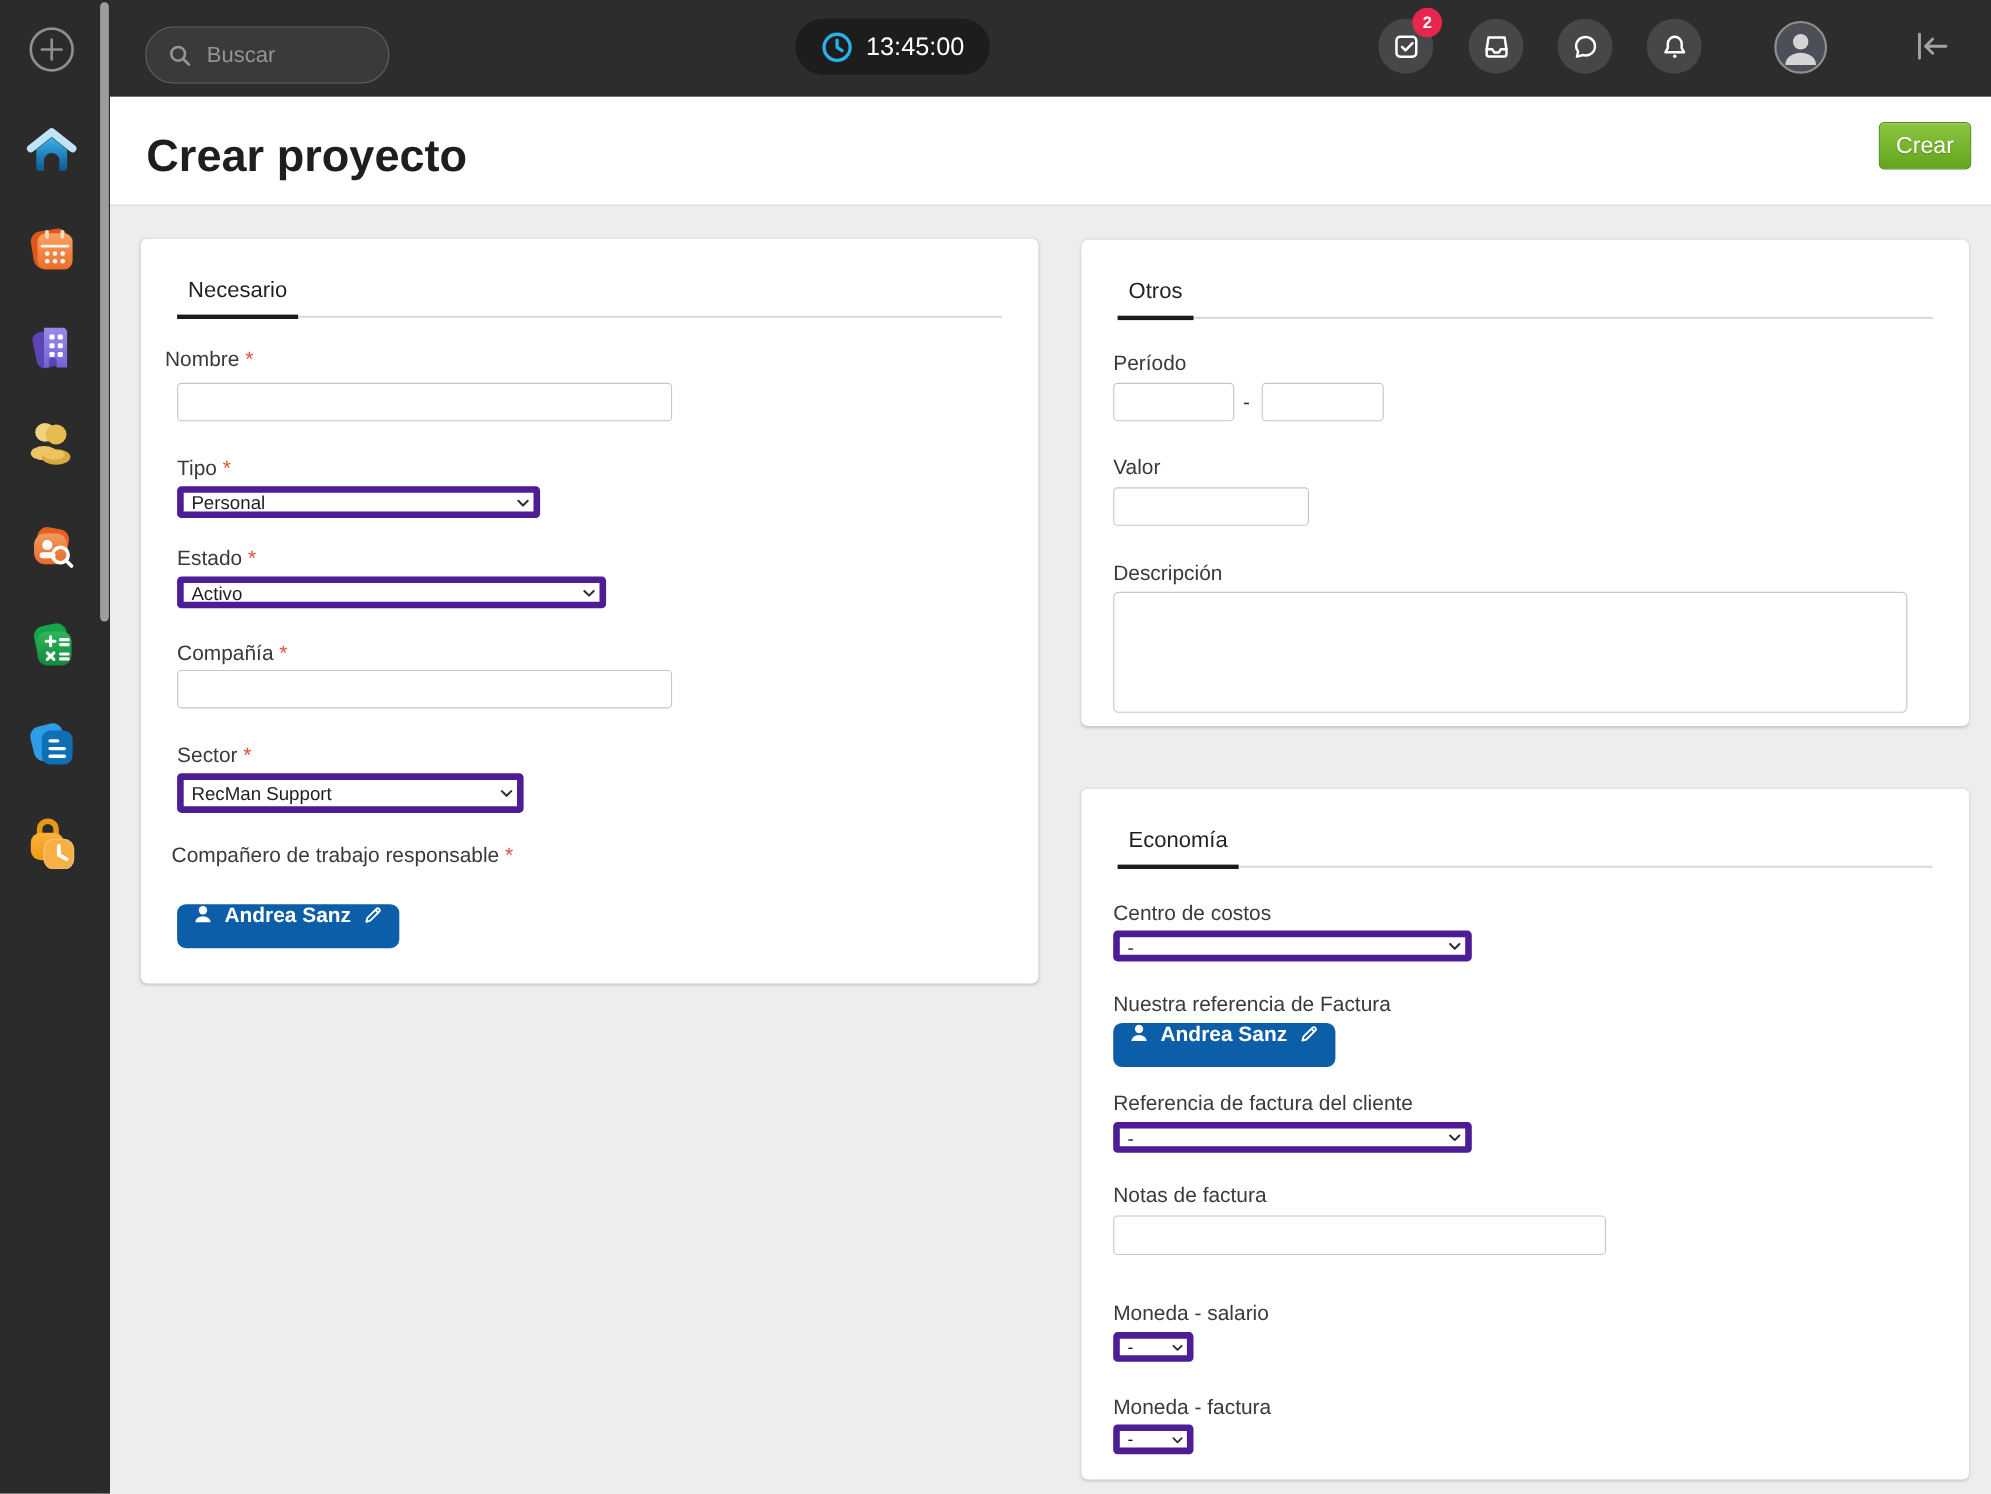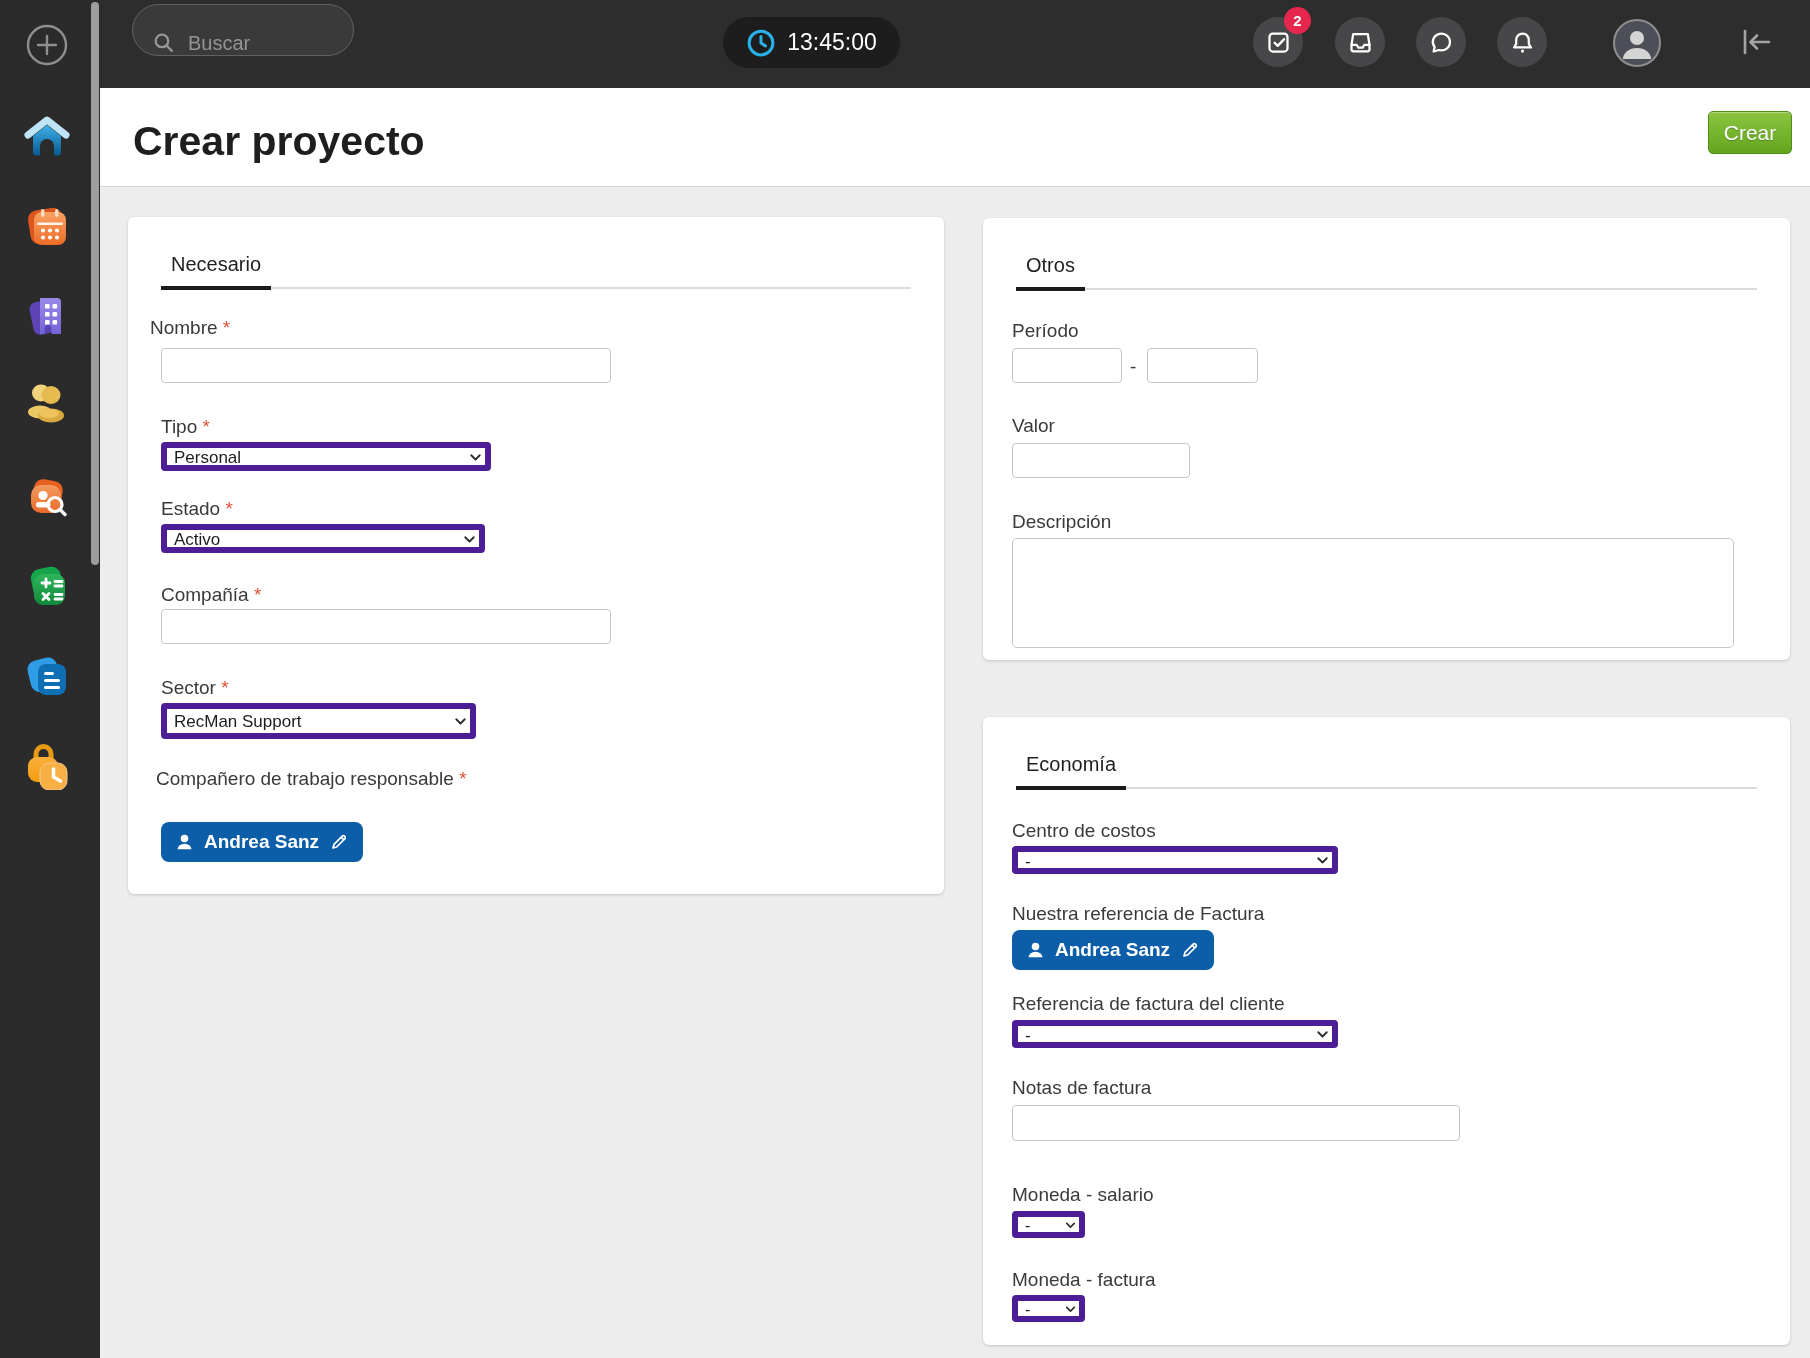--- a/index.html
+++ b/index.html
@@ -12,21 +12,21 @@
   .abs { position:absolute; }
 
   
   .sidebar { left:0; top:0; width:90px; height:1358px; background:#2b2b2b; z-index:5; }
   .side-scroll { left:90px; top:0; width:10px; height:1358px; background:#2a2a2a; z-index:6; }
   .side-thumb { left:1px; top:2px; width:8px; height:563px; background:#9d9d9d; border-radius:4px; }
   .side-btn { left:21px; width:52px; height:52px; display:flex; align-items:center; justify-content:center; cursor:pointer; background:none; border:none; }
 
   
   .topbar { left:100px; top:0; width:1710px; height:88px; background:#2d2d2e; }
-  .search-pill { left:32px; top:4px; width:222px; height:52px; background:#3a3a3a; border:1px solid #626262; border-radius:26px; display:flex; align-items:flex-end; padding:0 14px 0 18px; }
+  .search-pill { left:32px; top:24px; width:222px; height:52px; background:#3a3a3a; border:1px solid #626262; border-radius:26px; display:flex; align-items:center; padding:0 14px 0 18px; }
   .search-pill input { flex:1; background:transparent; border:none; outline:none; color:#c9c9c9; font-size:20px; margin-left:12px; font-family:inherit; }
   .search-pill input::placeholder { color:#949494; }
   .time-pill { left:623px; top:17px; width:177px; height:51px; background:#1d1d1d; border-radius:26px; display:flex; align-items:center; justify-content:center; gap:11px; cursor:pointer; }
   .time-text { color:#fff; font-size:23px; }
   .circ-btn { top:17px; width:50px; height:50px; border-radius:50%; background:#47474a; border:none; display:flex; align-items:center; justify-content:center; cursor:pointer; }
   .badge { left:1184px; top:7px; width:27px; height:27px; border-radius:50%; background:#e7264e; color:#fff; font-size:15px; font-weight:bold; display:flex; align-items:center; justify-content:center; z-index:3; }
   .avatar { left:1513px; top:19px; width:48px; height:48px; border-radius:50%; background:#4c4f57; border:2px solid #8f8f8f; display:flex; align-items:center; justify-content:center; cursor:pointer; overflow:hidden; }
   .collapse-btn { left:1634px; top:21px; width:44px; height:44px; background:none; border:none; cursor:pointer; }
 
   
@@ -44,21 +44,21 @@
   .tabrow { left:33px; top:30px; right:33px; border-bottom:2px solid #dbdbdb; }
   .tab { display:inline-block; padding:6px 10px 10px 10px; font-size:20px; color:#1f1f1f; border-bottom:4px solid #1b1b1b; margin-bottom:-3px; cursor:default; }
 
   .lbl { font-size:19px; color:#3a3a3a; white-space:nowrap; }
   .req { color:#e05038; }
   .txt { border:1px solid #c6c6c6; border-radius:4px; background:#fff; font-size:17px; color:#1d1d1d; padding:0 8px; font-family:inherit; outline:none; }
   textarea.txt { resize:none; padding:6px 8px; border-radius:5px; }
   .selwrap { position:absolute; }
   .selwrap select { width:100%; height:100%; appearance:none; -webkit-appearance:none; border:6px solid #4c1d95; border-radius:4px; background:#fff; font-size:17px; color:#1d1d1d; padding:0 28px 0 7px; font-family:inherit; outline:none; cursor:pointer; }
   .selwrap .chev { position:absolute; right:7px; top:50%; transform:translateY(-50%); pointer-events:none; line-height:0; }
-  .chip { display:flex; align-items:center; gap:10px; background:#0d5ea8; border:none; border-radius:8px; color:#fff; font-size:19px; font-weight:bold; padding:0 14px; cursor:pointer; font-family:inherit; }
+  .chip { display:flex; gap:10px; background:#0d5ea8; border:none; border-radius:8px; color:#fff; font-size:19px; font-weight:bold; padding:0 14px; cursor:pointer; font-family:inherit; }
   .dash { font-size:19px; color:#3a3a3a; }
 </style>
 </head>
 <body>
 
 <div class="app">
 
   <nav class="abs sidebar">
     <button class="abs side-btn" style="top:20px;">
       <span>
@@ -327,21 +327,21 @@
 
       <label class="abs lbl" style="left:33px; top:199px;"><span>Tipo</span> <span class="req">*</span></label>
       <div class="selwrap" style="left:33px; top:225px; width:330px; height:29px;">
         <select><option>Personal</option></select>
         <span class="chev"><svg width="17" height="17" viewBox="0 0 24 24" fill="none" stroke="#2d2d2d" stroke-width="2.6" stroke-linecap="round" stroke-linejoin="round">
               <path d="M6 9.5 L12 15.5 L18 9.5"></path>
             </svg></span>
       </div>
 
       <label class="abs lbl" style="left:33px; top:281px;"><span>Estado</span> <span class="req">*</span></label>
-      <div class="selwrap" style="left:33px; top:307px; width:324px; height:29px;">
+      <div class="selwrap" style="left:33px; top:307px; width:390px; height:29px;">
         <select><option>Activo</option></select>
         <span class="chev"><svg width="17" height="17" viewBox="0 0 24 24" fill="none" stroke="#2d2d2d" stroke-width="2.6" stroke-linecap="round" stroke-linejoin="round">
               <path d="M6 9.5 L12 15.5 L18 9.5"></path>
             </svg></span>
       </div>
 
       <label class="abs lbl" style="left:33px; top:367px;"><span>Compañía</span> <span class="req">*</span></label>
       <input class="abs txt" style="left: 33px; top: 392px; width: 450px; height: 35px;" type="text" value="">
 
       <label class="abs lbl" style="left:33px; top:460px;"><span>Sector</span> <span class="req">*</span></label>

